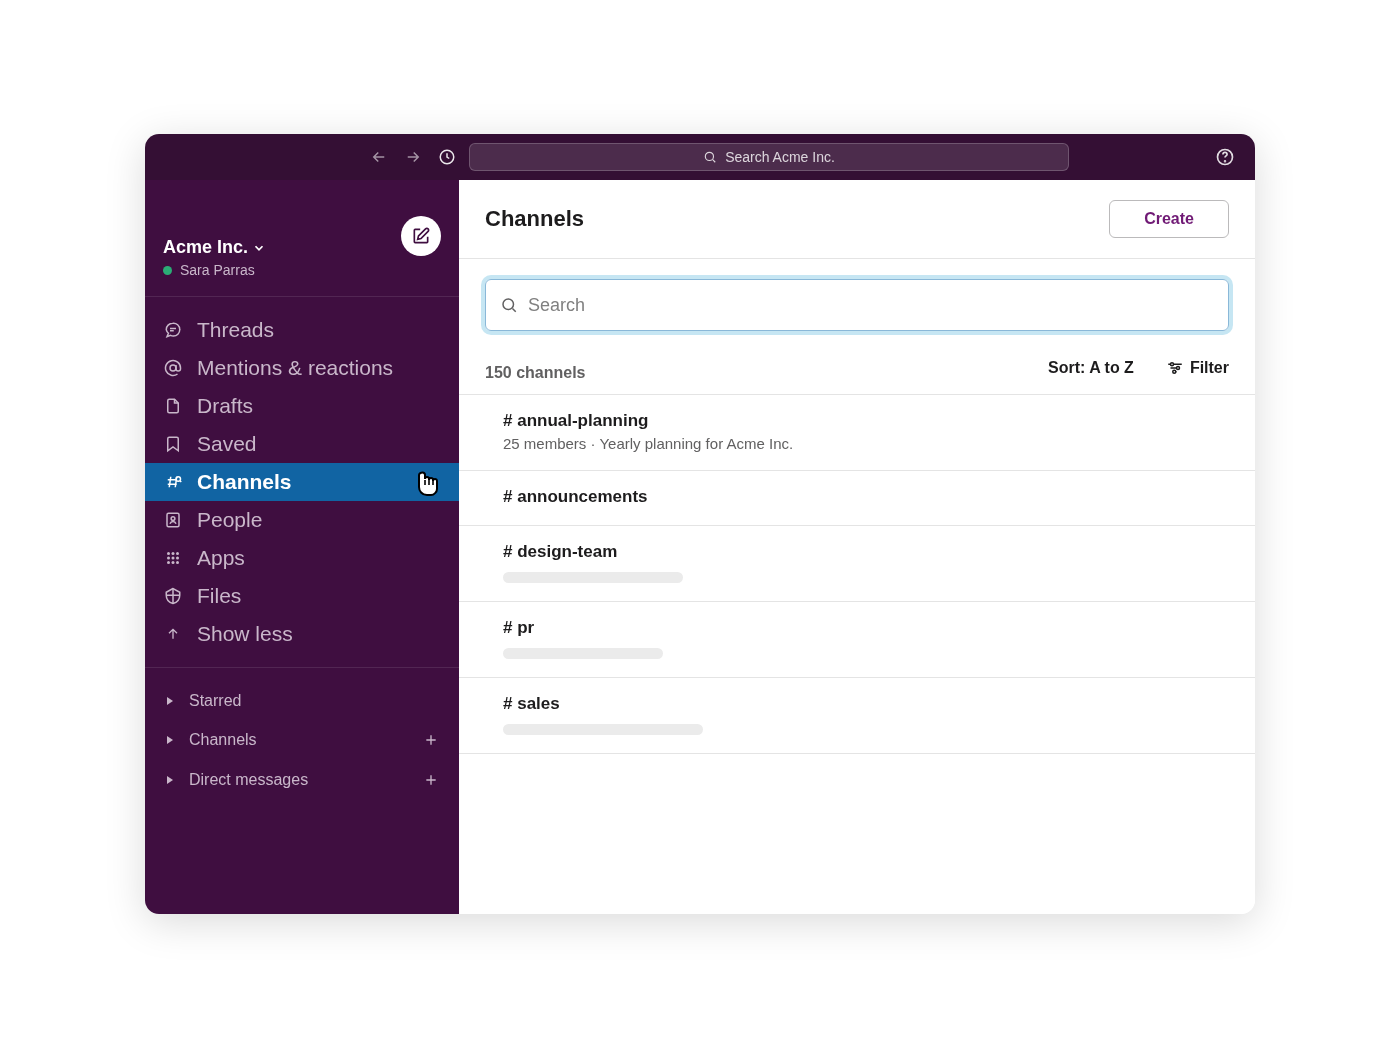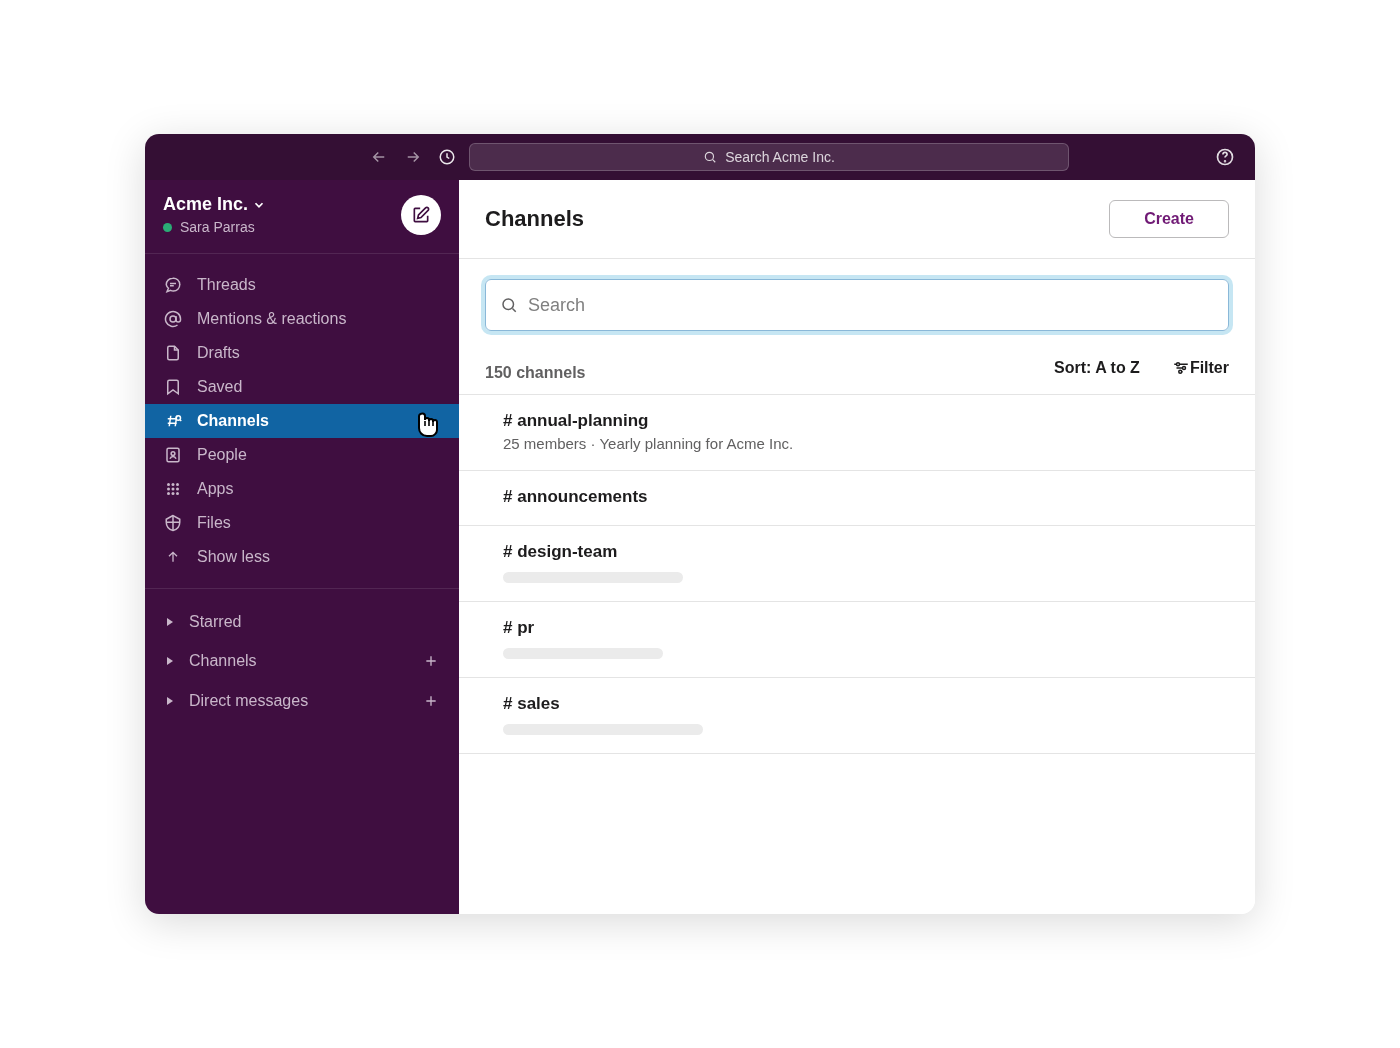--- a/index.html
+++ b/index.html
@@ -83,21 +83,21 @@
   display: flex;
   flex-direction: column;
   overflow-y: auto;
 }
 .sidebar-header {
   display: flex;
   align-items: center;
   padding: 14px 18px 18px 18px;
   border-bottom: 1px solid rgba(255,255,255,0.1);
 }
-.ws-info { flex: 1; }
+.ws-info { flex: 1; margin-top: 43px; }
 .ws-name {
   font-size: 18px;
   font-weight: 800;
   color: #fff;
   display: flex;
   align-items: center;
   gap: 4px;
 }
 .ws-user {
   font-size: 14px;
@@ -120,21 +120,21 @@
   cursor: pointer;
 }
 .nav-list {
   padding: 14px 0;
 }
 .nav-item {
   display: flex;
   align-items: center;
   gap: 14px;
   padding: 7px 18px;
-  font-size: 16px;
+  font-size: 21px;
   cursor: pointer;
   position: relative;
 }
 .nav-item.selected {
   background: #1164A3;
   color: #fff;
   font-weight: 700;
 }
 .nav-icon {
   width: 20px; height: 20px;
@@ -224,21 +224,21 @@
 .meta-row {
   display: flex;
   align-items: center;
   padding: 22px 26px 12px 26px;
   font-size: 16px;
   color: #616061;
   border-bottom: 1px solid #E4E4E4;
 }
 .meta-row .count { flex: 1; font-weight: 600; margin-top: 11px; }
 .meta-row .sort { font-weight: 700; color: #1D1C1D; margin-right: 32px; cursor: pointer; }
-.meta-row .filter { font-weight: 700; color: #1D1C1D; display: flex; align-items: center; cursor: pointer; }
+.meta-row .filter { font-weight: 700; color: #1D1C1D; display: flex; align-items: center; gap: 6px; cursor: pointer; }
 .channel-list {
   flex: 1;
   overflow-y: auto;
 }
 .channel-item {
   padding: 16px 26px 18px 44px;
   border-bottom: 1px solid #E4E4E4;
   cursor: pointer;
 }
 .channel-name {

